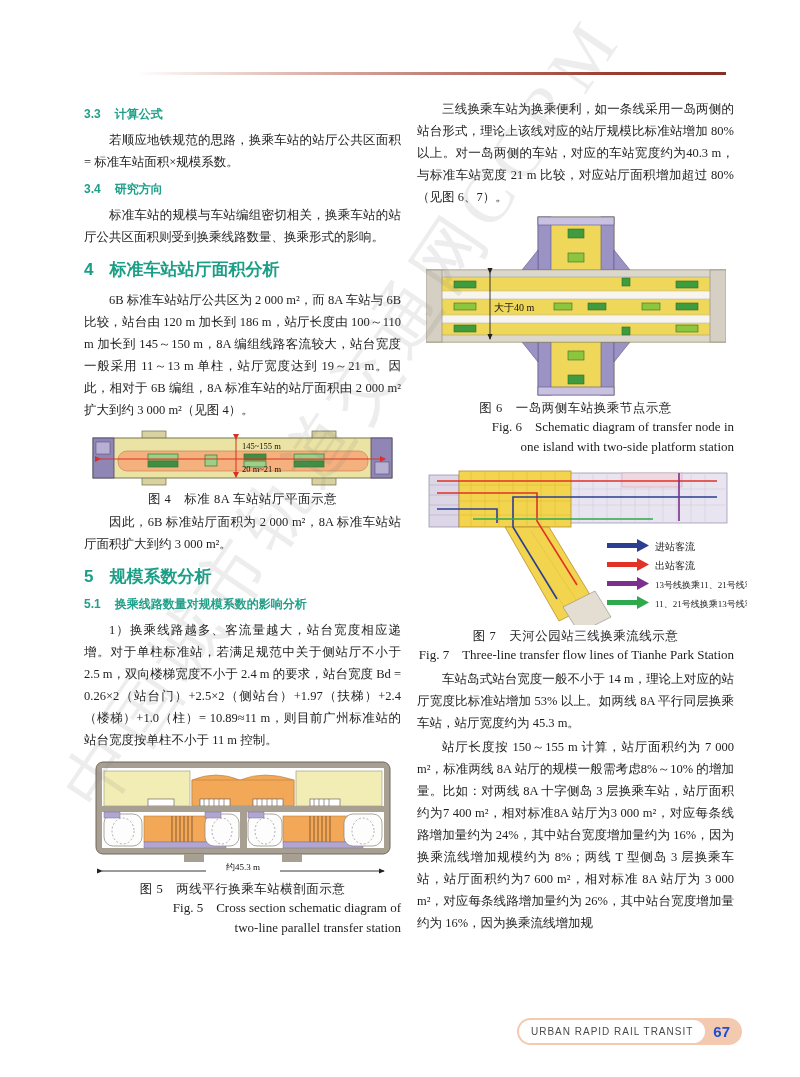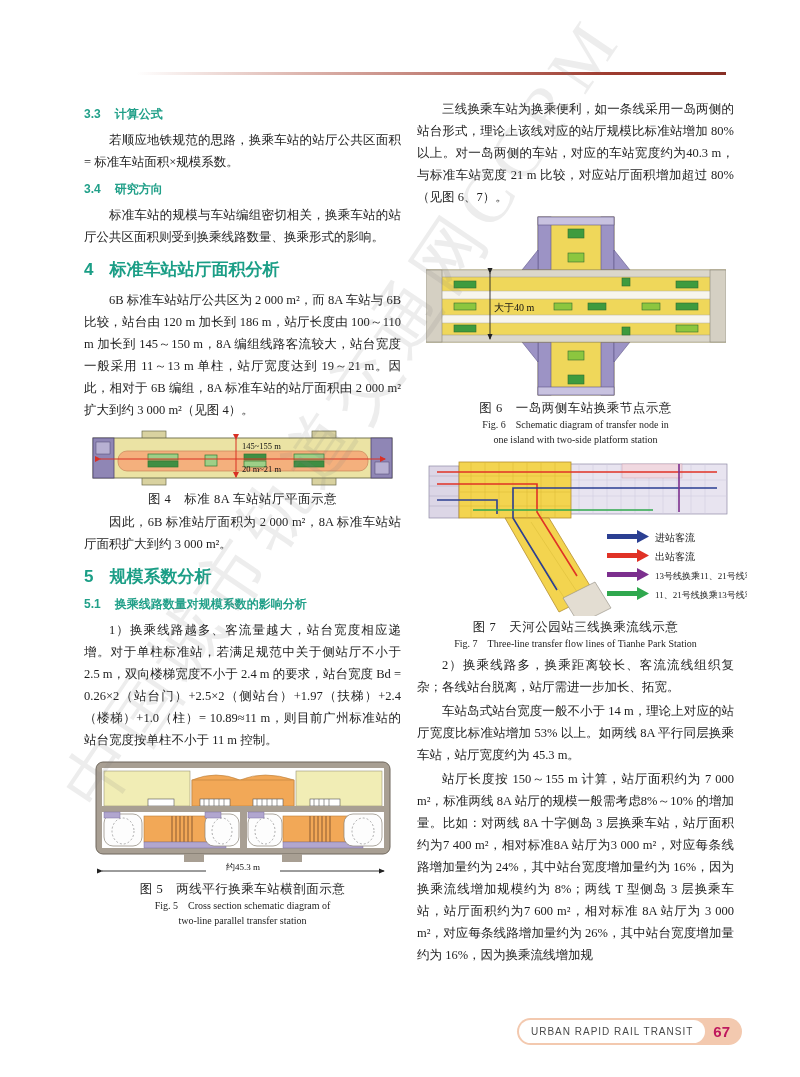--- a/index.html
+++ b/index.html
@@ -30,33 +30,33 @@
     font-size:17px; font-weight:bold; margin:10px 0 8px;
   }
   .hmain .num { margin-right:16px; }
   p.body {
     font-size:12.5px; line-height:22px; text-align:justify; text-indent:2em;
     margin:0 0 2px 0;
   }
   .figwrap { margin:7px 0 3px; text-align:center; }
   .figwrap svg { display:block; margin:0 auto; }
   .cap-zh { font-size:12.5px; text-align:center; margin-top:3px; letter-spacing:.5px; }
-  .cap-en { font-size:10px; text-align:center; line-height:1.5; }
+  .cap-en { font-size:13px; text-align:right; line-height:1.5; }
   .footer-pill {
     position:absolute; right:58px; bottom:32px; height:27px; z-index:5;
     background:#f3c9af; border-radius:14px; display:flex; align-items:center; padding:2px;text-align:right;
   }
   .footer-label {
     background:#ffffff; border-radius:12px; height:23px; display:flex; align-items:center;
     padding:0 12px; font-family:"Liberation Sans","DejaVu Sans",sans-serif;
     font-size:10px; letter-spacing:1px; color:#4a4a4a;
   }
   .footer-num {
     font-family:"Liberation Sans","DejaVu Sans",sans-serif; font-weight:bold;
-    font-size:15px; color:#be185d; padding:0 10px 0 8px;
+    font-size:15px; color:#1d4ed8; padding:0 10px 0 8px;
   }
   svg text { font-family:"Liberation Serif","DejaVu Serif",serif; }
 </style>
 </head>
 <body>
 
 <div class="toprule"></div>
 <div class="watermark">中国城市轨道交通网CCRM</div>
 
 <div class="cols">
@@ -364,21 +364,20 @@
             <rect x="190" y="137" width="30" height="5" fill="#2fa84e"></rect>
             <polygon points="220,133 232,139.5 220,146" fill="#2fa84e"></polygon>
             <text x="238" y="144" font-size="9" fill="#222">11、21号线换乘13号线客流</text>
           </g>
         </g>
       </svg>
       <div class="cap-zh">图 7　天河公园站三线换乘流线示意</div>
       <div class="cap-en">Fig. 7　Three-line transfer flow lines of Tianhe Park Station</div>
     </div>
 
-    <p class="body">2）换乘线路多，换乘距离较长、客流流线组织复杂；各线站台脱离，站厅需进一步加长、拓宽。</p>
     <p class="body">车站岛式站台宽度一般不小于 14 m，理论上对应的站厅宽度比标准站增加 53% 以上。如两线 8A 平行同层换乘车站，站厅宽度约为 45.3 m。</p>
     <p class="body">站厅长度按 150～155 m 计算，站厅面积约为 7 000 m²，标准两线 8A 站厅的规模一般需考虑8%～10% 的增加量。比如：对两线 8A 十字侧岛 3 层换乘车站，站厅面积约为7 400 m²，相对标准8A 站厅为3 000 m²，对应每条线路增加量约为 24%，其中站台宽度增加量约为 16%，因为换乘流线增加规模约为 8%；两线 T 型侧岛 3 层换乘车站，站厅面积约为7 600 m²，相对标准 8A 站厅为 3 000 m²，对应每条线路增加量约为 26%，其中站台宽度增加量约为 16%，因为换乘流线增加规</p>
   </div>
 </div>
 
 <div class="footer-pill">
   <span class="footer-label">URBAN RAPID RAIL TRANSIT</span>
   <span class="footer-num">67</span>
 </div>
 

